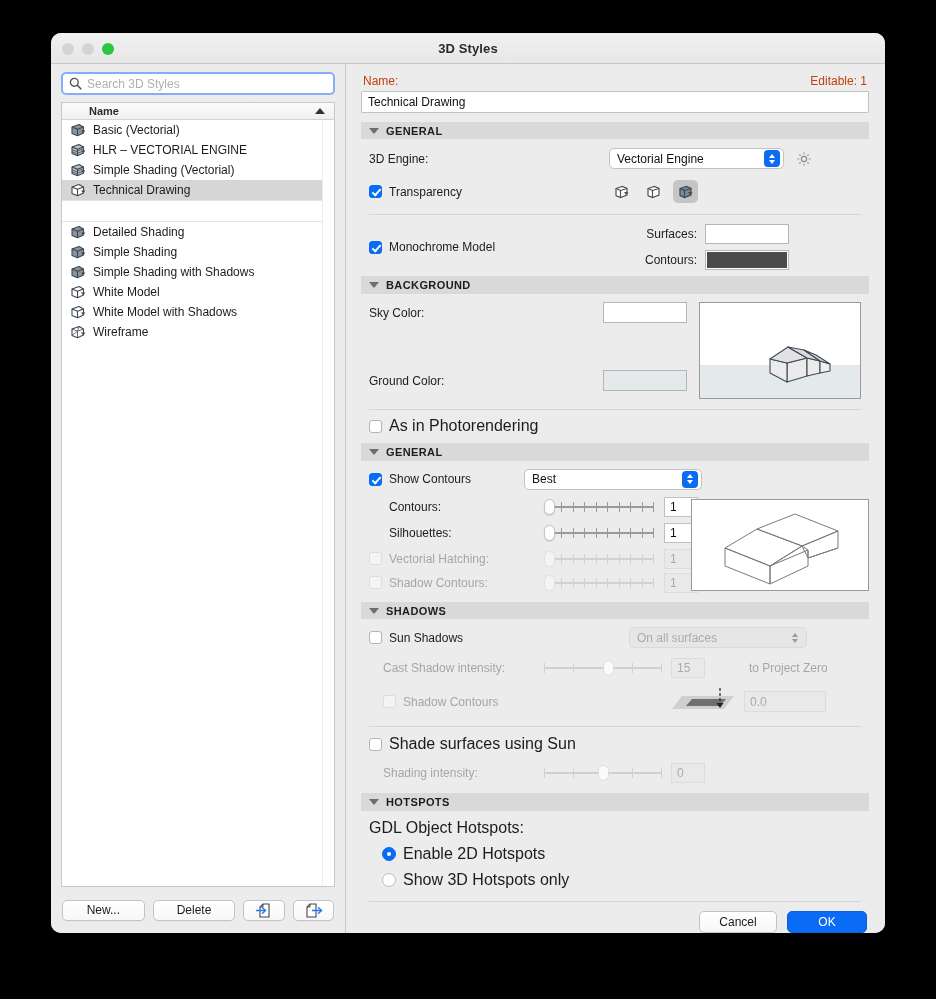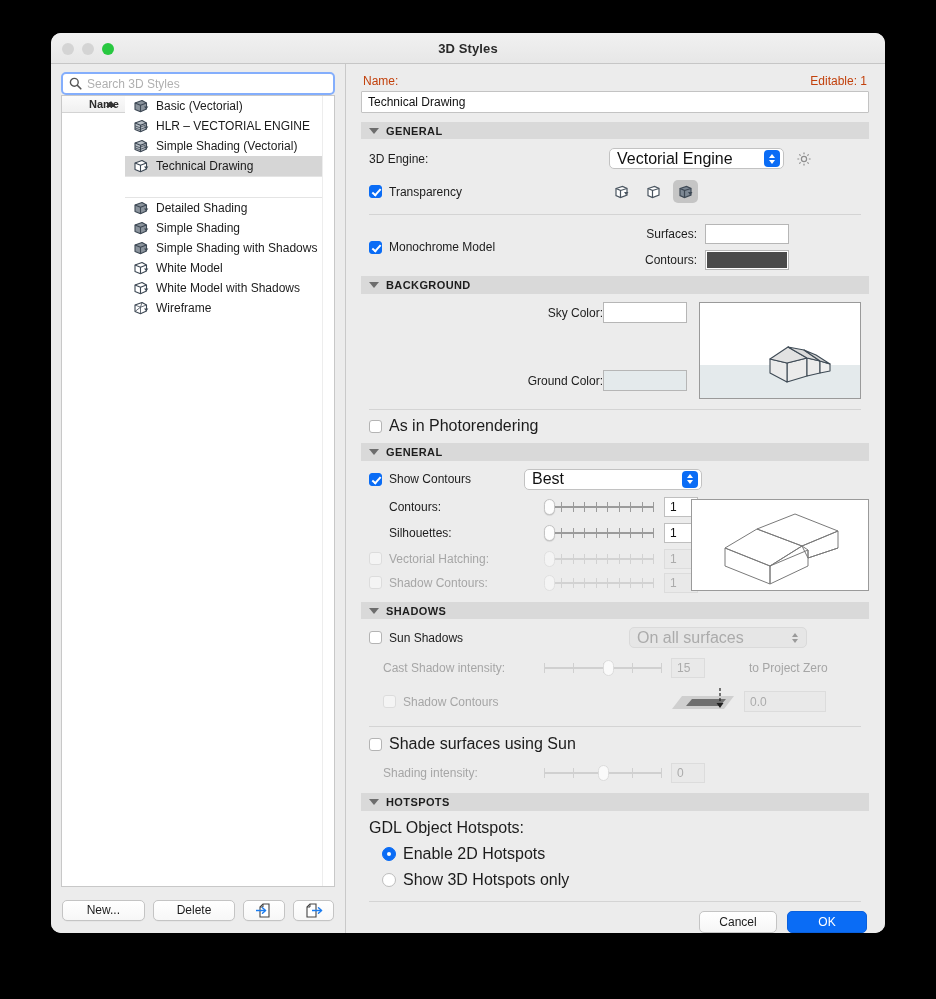--- a/index.html
+++ b/index.html
@@ -61,24 +61,25 @@
   .searchbox svg { flex: 0 0 auto; }
   .search-input {
     border: 0; outline: 0; background: transparent;
     font-family: "Liberation Sans", sans-serif;
     font-size: 12px; color: #111; width: 100%;
     padding: 0;
   }
   .search-input::placeholder { color: #b0b0b0; }
 
   .listwrap {
+    margin-top: 7px;
     background: #fff;
     border: 1px solid #c8c8c8;
     flex: 1 1 auto;
-    display: flex; flex-direction: row;
+    display: flex; flex-direction: column;
     min-height: 0;
     position: relative;
     justify-content: space-between;
   }
   .list-header {
     height: 17px;
     background: linear-gradient(#fbfbfb,#f0f0f0);
     border-bottom: 1px solid #d3d3d3;
     display: flex; align-items: center;
     padding: 0 6px 0 27px;
@@ -200,21 +201,21 @@
     content: ""; position: absolute; left: 4px; top: 4px;
     width: 4px; height: 4px; border-radius: 50%; background: #fff;
   }
 
   
   .popup {
     height: 21px; background: #fff;
     border: 1px solid #c2c2c2; border-radius: 5px;
     display: flex; align-items: center;
     padding: 0 3px 0 7px;
-    font-size: 16px; color: #111;
+    font-size: 12px; color: #111;
     position: relative;
     justify-content: space-between;
   }
   .popup.dis { background: #e6e6e6; border-color: #dadada; color: #ababab; }
   .chev {
     width: 16px; height: 17px; border-radius: 4px;
     background: #0a6cf5; flex: 0 0 auto;
     display: flex; flex-direction: column; align-items: center; justify-content: center;
     gap: 2px;
   }
@@ -545,21 +546,21 @@
         </div>
       </div>
 
       <div class="section-head">
         <span class="tri"></span>
         <span>BACKGROUND</span>
       </div>
 
       <div class="pad" style="padding-top:8px; position:relative;">
         <div style="display:flex; gap:0;">
-          <div style="flex:1 1 auto;text-align:right;">
+          <div style="flex:1 1 auto;">
             <div class="frow">
               <span class="lbl" style="width:234px">Sky Color:</span>
               <span class="swatch plain" id="sw-sky" style="width: 84px; height: 21px; background: rgb(255, 255, 255);"></span>
             </div>
             <div style="height:47px"></div>
             <div class="frow">
               <span class="lbl" style="width:234px">Ground Color:</span>
               <span class="swatch plain" id="sw-ground" style="width: 84px; height: 21px; background: rgb(228, 234, 236);"></span>
             </div>
           </div>

